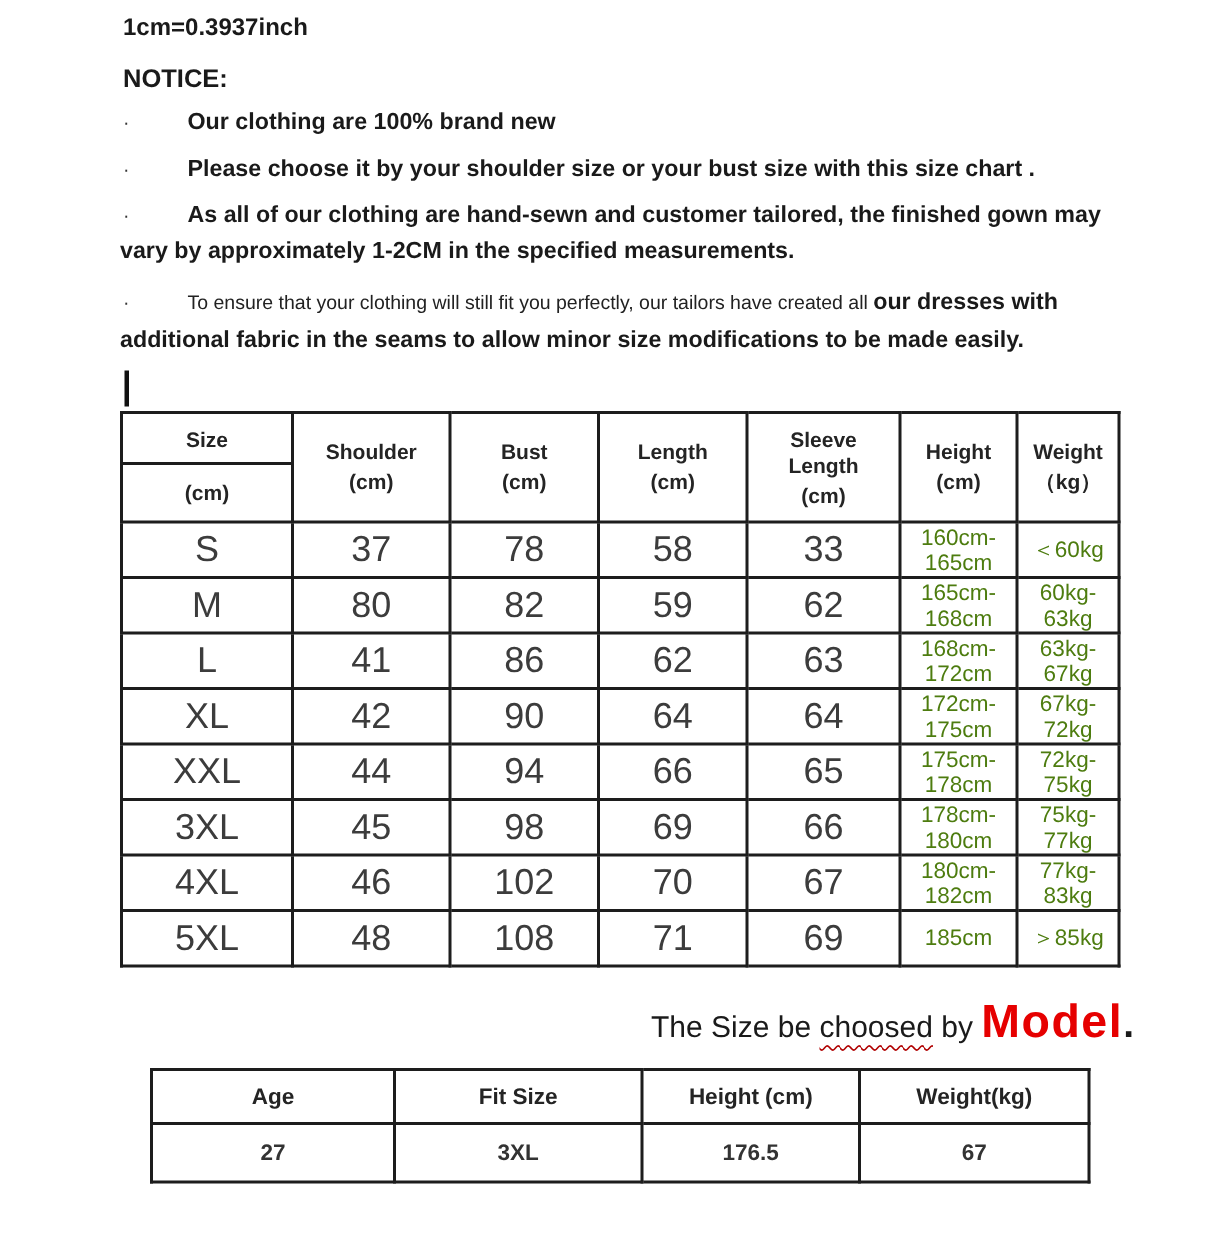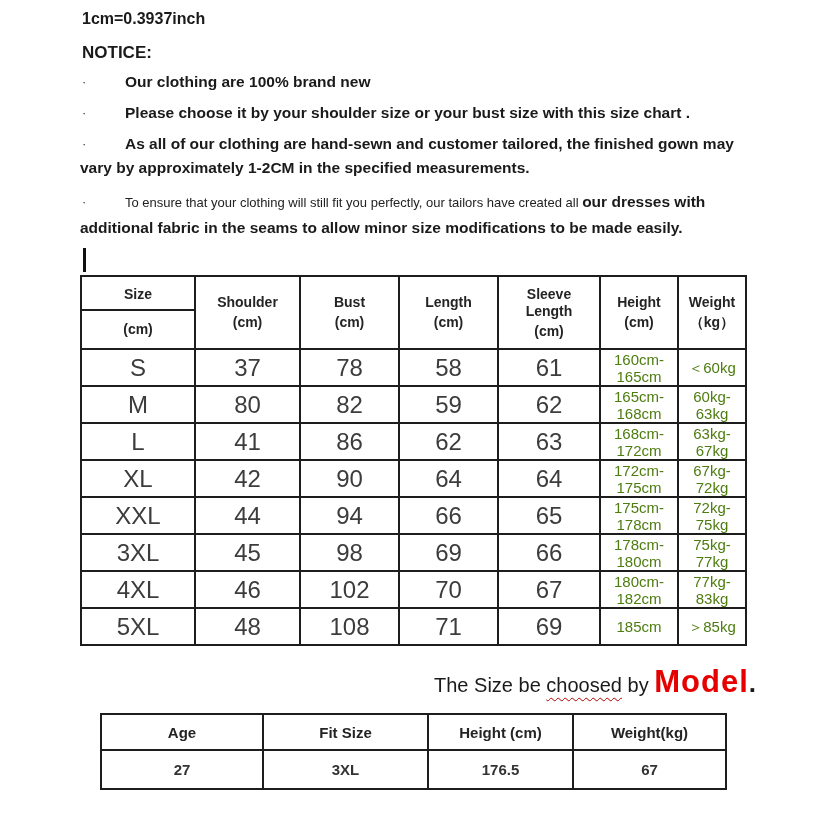--- a/index.html
+++ b/index.html
@@ -172,21 +172,21 @@
       <th>
         <div class="h-label">Weight</div>
         <div class="h-unit">（kg）</div>
       </th>
     </tr>
     <tr>
       <td class="val">S</td>
       <td class="val">37</td>
       <td class="val">78</td>
       <td class="val">58</td>
-      <td class="val">61</td>
+      <td class="val">33</td>
       <td class="small-val">160cm-165cm</td>
       <td class="small-val">＜60kg</td>
     </tr>
     <tr>
       <td class="val">M</td>
       <td class="val">80</td>
       <td class="val">82</td>
       <td class="val">59</td>
       <td class="val">62</td>
       <td class="small-val">165cm-168cm</td>

